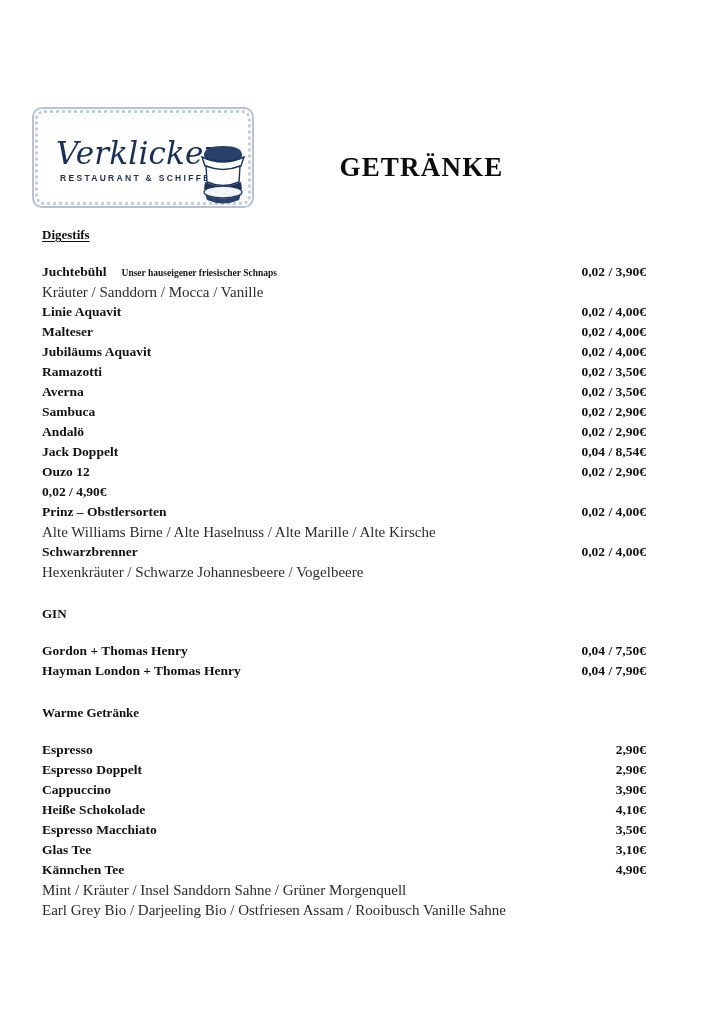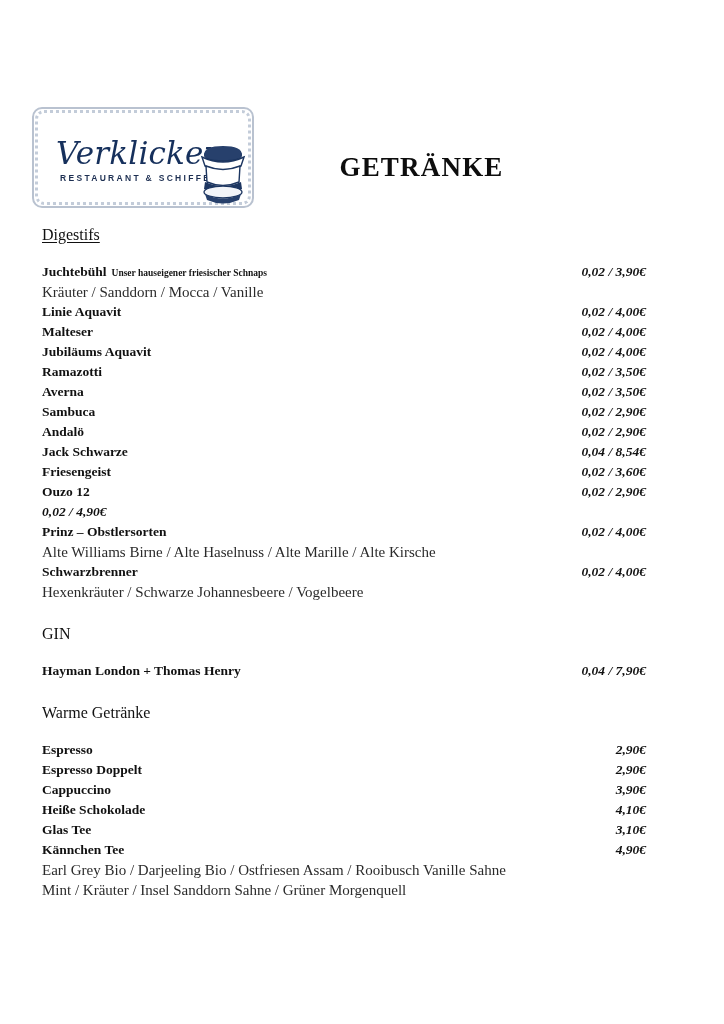--- a/index.html
+++ b/index.html
@@ -105,22 +105,22 @@
 
   
   .menu {
     position: absolute;
     left: 42px;
     top: 225px;
     width: 604px;
   }
 
   .section-head {
-    font-size: 16px;
-    font-weight: 400;
+    font-size: 13px;
+    font-weight: 700;
     color: #111111;
     line-height: 20px;
     white-space: nowrap;
   }
   .section-head.underlined {
     text-decoration: underline;
     text-underline-offset: 2px;
   }
   .spacer-md { height: 17px; }
   .spacer-lg { height: 22px; }
@@ -136,36 +136,35 @@
   .row-name {
     font-size: 13.5px;
     font-weight: 700;
     color: #111111;
     white-space: nowrap;
   }
   .row-desc {
     font-size: 9.5px;
     font-weight: 700;
     color: #151515;
-    margin-left: 5px;
+    margin-left: 15px;
     white-space: nowrap;
   }
   .row-left {
     display: flex;
     align-items: baseline;
     min-width: 0;
   }
   .row-price {
     font-size: 13.5px;
     font-weight: 700;
     color: #111111;
     white-space: nowrap;
     text-align: center;
     flex: 0 0 auto;
-    font-style: italic;
   }
   .subline {
     font-size: 15px;
     font-weight: 400;
     color: #2b2b2b;
     line-height: 20px;
     height: 20px;
     white-space: nowrap;
   }
 </style>
@@ -241,29 +240,23 @@
       <span class="row-price">0,02 / 2,90€</span>
     </div>
     <div class="row">
       <div class="row-left">
         <span class="row-name">Andalö</span>
       </div>
       <span class="row-price">0,02 / 2,90€</span>
     </div>
     <div class="row">
       <div class="row-left">
-        <span class="row-name">Jack Schwarze</span>
+        <span class="row-name">Jack Doppelt</span>
       </div>
       <span class="row-price">0,04 / 8,54€</span>
-    </div>
-    <div class="row">
-      <div class="row-left">
-        <span class="row-name">Friesengeist</span>
-      </div>
-      <span class="row-price">0,02 / 3,60€</span>
     </div>
     <div class="row">
       <div class="row-left">
         <span class="row-name">Ouzo 12</span>
       </div>
       <span class="row-price">0,02 / 2,90€</span>
     </div>
     <div class="row">
       <span class="row-price">0,02 / 4,90€</span>
     </div>
@@ -279,20 +272,26 @@
         <span class="row-name">Schwarzbrenner</span>
       </div>
       <span class="row-price">0,02 / 4,00€</span>
     </div>
     <div class="subline">Hexenkräuter / Schwarze Johannesbeere / Vogelbeere</div>
     <div class="spacer-lg"></div>
     <div class="section-head">GIN</div>
     <div class="spacer-md"></div>
     <div class="row">
       <div class="row-left">
+        <span class="row-name">Gordon + Thomas Henry</span>
+      </div>
+      <span class="row-price">0,04 / 7,50€</span>
+    </div>
+    <div class="row">
+      <div class="row-left">
         <span class="row-name">Hayman London + Thomas Henry</span>
       </div>
       <span class="row-price">0,04 / 7,90€</span>
     </div>
     <div class="spacer-lg"></div>
     <div class="section-head">Warme Getränke</div>
     <div class="spacer-md"></div>
     <div class="row">
       <div class="row-left">
         <span class="row-name">Espresso</span>
@@ -312,25 +311,31 @@
       <span class="row-price">3,90€</span>
     </div>
     <div class="row">
       <div class="row-left">
         <span class="row-name">Heiße Schokolade</span>
       </div>
       <span class="row-price">4,10€</span>
     </div>
     <div class="row">
       <div class="row-left">
+        <span class="row-name">Espresso Macchiato</span>
+      </div>
+      <span class="row-price">3,50€</span>
+    </div>
+    <div class="row">
+      <div class="row-left">
         <span class="row-name">Glas Tee</span>
       </div>
       <span class="row-price">3,10€</span>
     </div>
     <div class="row">
       <div class="row-left">
         <span class="row-name">Kännchen Tee</span>
       </div>
       <span class="row-price">4,90€</span>
     </div>
+    <div class="subline">Mint / Kräuter / Insel Sanddorn Sahne / Grüner Morgenquell</div>
     <div class="subline">Earl Grey Bio / Darjeeling Bio / Ostfriesen Assam / Rooibusch Vanille Sahne</div>
-    <div class="subline">Mint / Kräuter / Insel Sanddorn Sahne / Grüner Morgenquell</div>
   </div>
 
 </body></html>

